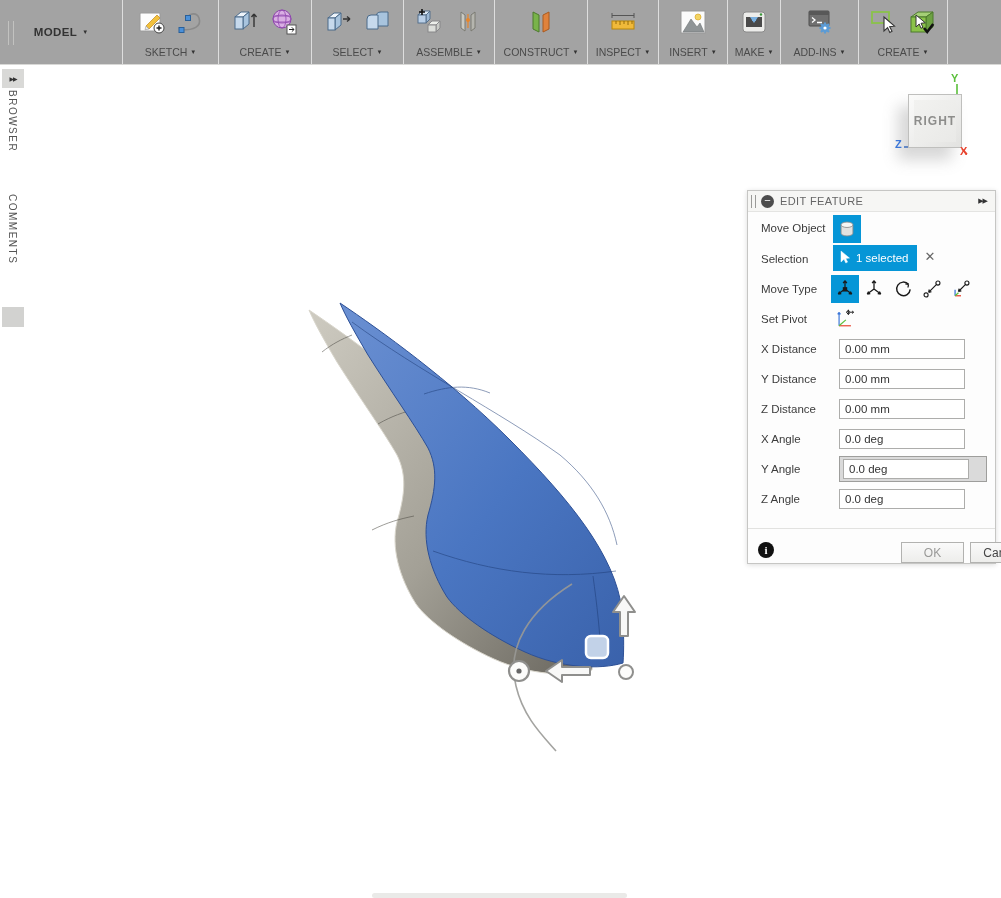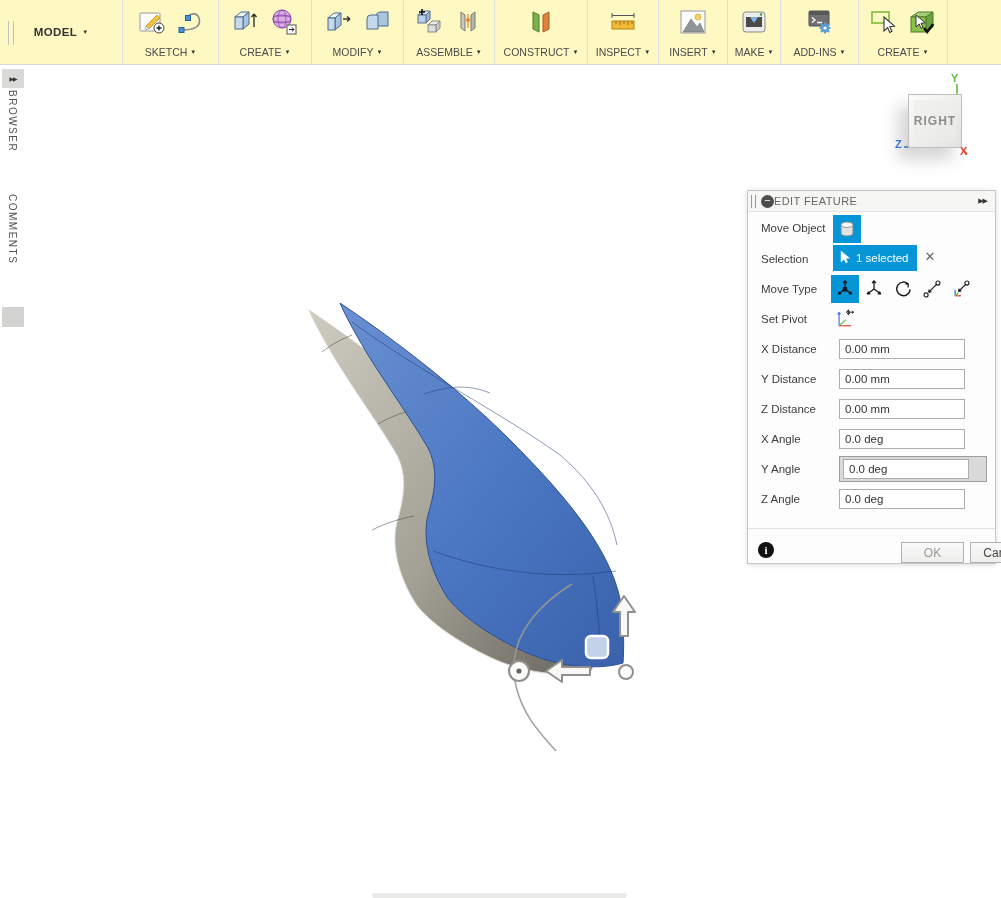--- a/index.html
+++ b/index.html
@@ -2,21 +2,21 @@
 <html><head>
 <meta charset="utf-8">
 <style>
   * { margin:0; padding:0; box-sizing:border-box; }
   body { background:#fff; }
   .app { position:relative; width:1001px; height:898px; background:#fff;
          font-family:"Liberation Sans", sans-serif; overflow:hidden; }
 
   
   .toolbar { position:absolute; left:0; top:0; width:1001px; height:65px;
-             background:#fef9c3; border-bottom:1px solid #d8d8d6; display:flex; z-index:40; }
+             background:#a3a3a3; border-bottom:1px solid #d8d8d6; display:flex; z-index:40; }
   .tb-model-cell { width:122px; position:relative; display:flex; align-items:center; justify-content:center; }
   .tb-grip { position:absolute; left:8px; top:21px; width:6px; height:24px;
              border-left:1px solid #c2c2c0; border-right:1px solid #c2c2c0; }
   .workspace { display:flex; align-items:center; gap:5px; cursor:pointer; }
   .workspace .ws-label { font-size:11.5px; font-weight:bold; color:#333; letter-spacing:.4px; }
   .caret { font-size:6px; color:#333; line-height:1; }
   .tb-group { border-left:1px solid #dedede; display:flex; flex-direction:column; align-items:center; }
   .tb-icons { display:flex; align-items:center; justify-content:center; gap:4px; height:44px; }
   .tb-btn { width:34px; height:34px; display:flex; align-items:center; justify-content:center; cursor:pointer; }
   .tb-btn svg { width:30px; height:30px; }
@@ -50,21 +50,21 @@
 
   
   .dialog { position:absolute; left:747px; top:190px; width:249px; height:374px;
             background:#fdfdfd; border:1px solid #c6c6c4; box-shadow:0 1px 5px rgba(0,0,0,.14); z-index:50; }
   .dlg-header { position:absolute; left:0; top:0; width:100%; height:21px; background:#f6f6f4;
                 border-bottom:1px solid #e4e4e2; display:flex; align-items:center; }
   .dlg-grip { width:5px; height:13px; margin-left:3px;
               border-left:1px solid #9a9a98; border-right:1px solid #9a9a98; }
   .dlg-collapse { width:13px; height:13px; margin-left:5px; border-radius:50%; background:#4d4d4d;
                   color:#fff; font-size:11px; line-height:11px; text-align:center; cursor:pointer; }
-  .dlg-title { font-size:11px; color:#666; letter-spacing:.4px; }
+  .dlg-title { margin-left:6px; font-size:11px; color:#666; letter-spacing:.4px; }
   .dlg-expand { margin-left:auto; margin-right:8px; font-size:7px; letter-spacing:-1px; color:#333; cursor:pointer; }
   .drow-label { position:absolute; left:13px; font-size:11.5px; color:#3c3c3c; }
   .dbtn { position:absolute; width:28px; height:28px; border:none; background:transparent;
           display:flex; align-items:center; justify-content:center; cursor:pointer; padding:0; }
   .dbtn.active { background:#0696d7; }
   .sel-chip { position:absolute; left:85px; top:54px; height:26px; padding:0 9px 0 5px; background:#0696d7;
               display:flex; align-items:center; gap:4px; border:none; cursor:pointer; }
   .sel-chip span { color:#fff; font-size:11.5px; }
   .sel-clear { position:absolute; left:173px; top:57px; width:18px; height:18px; border:none; background:transparent;
                color:#666; font-size:13px; cursor:pointer; line-height:18px; text-align:center; padding:0; }
@@ -224,21 +224,21 @@
           </svg>
         </div>
         <div class="tb-btn">
           <svg viewBox="0 0 30 30">
             <path d="M14 10 Q14 5 19 5 L26 5 L26 19 L14 19 Z" fill="#a8c4de" stroke="#4a6a8a"></path>
             <path d="M5 12 Q5 8 9 8 L16 8 L16 22 L5 22 Z" fill="#c6d9ec" stroke="#4a6a8a"></path>
           </svg>
         </div>
       </div>
       <div class="tb-label">
-        <span>MODIFY</span>
+        <span>SELECT</span>
         <span class="caret">▼</span>
       </div>
     </div>
 
     <div class="tb-group" style="width:91px">
       <div class="tb-icons">
         <div class="tb-btn">
           <svg viewBox="0 0 30 30">
             <path d="M3 8 L7 4 L15 4 L11 8 Z" fill="#dce9f5" stroke="#56708c"></path>
             <path d="M11 8 L15 4 L15 12 L11 16 Z" fill="#9cb9d6" stroke="#56708c"></path>

